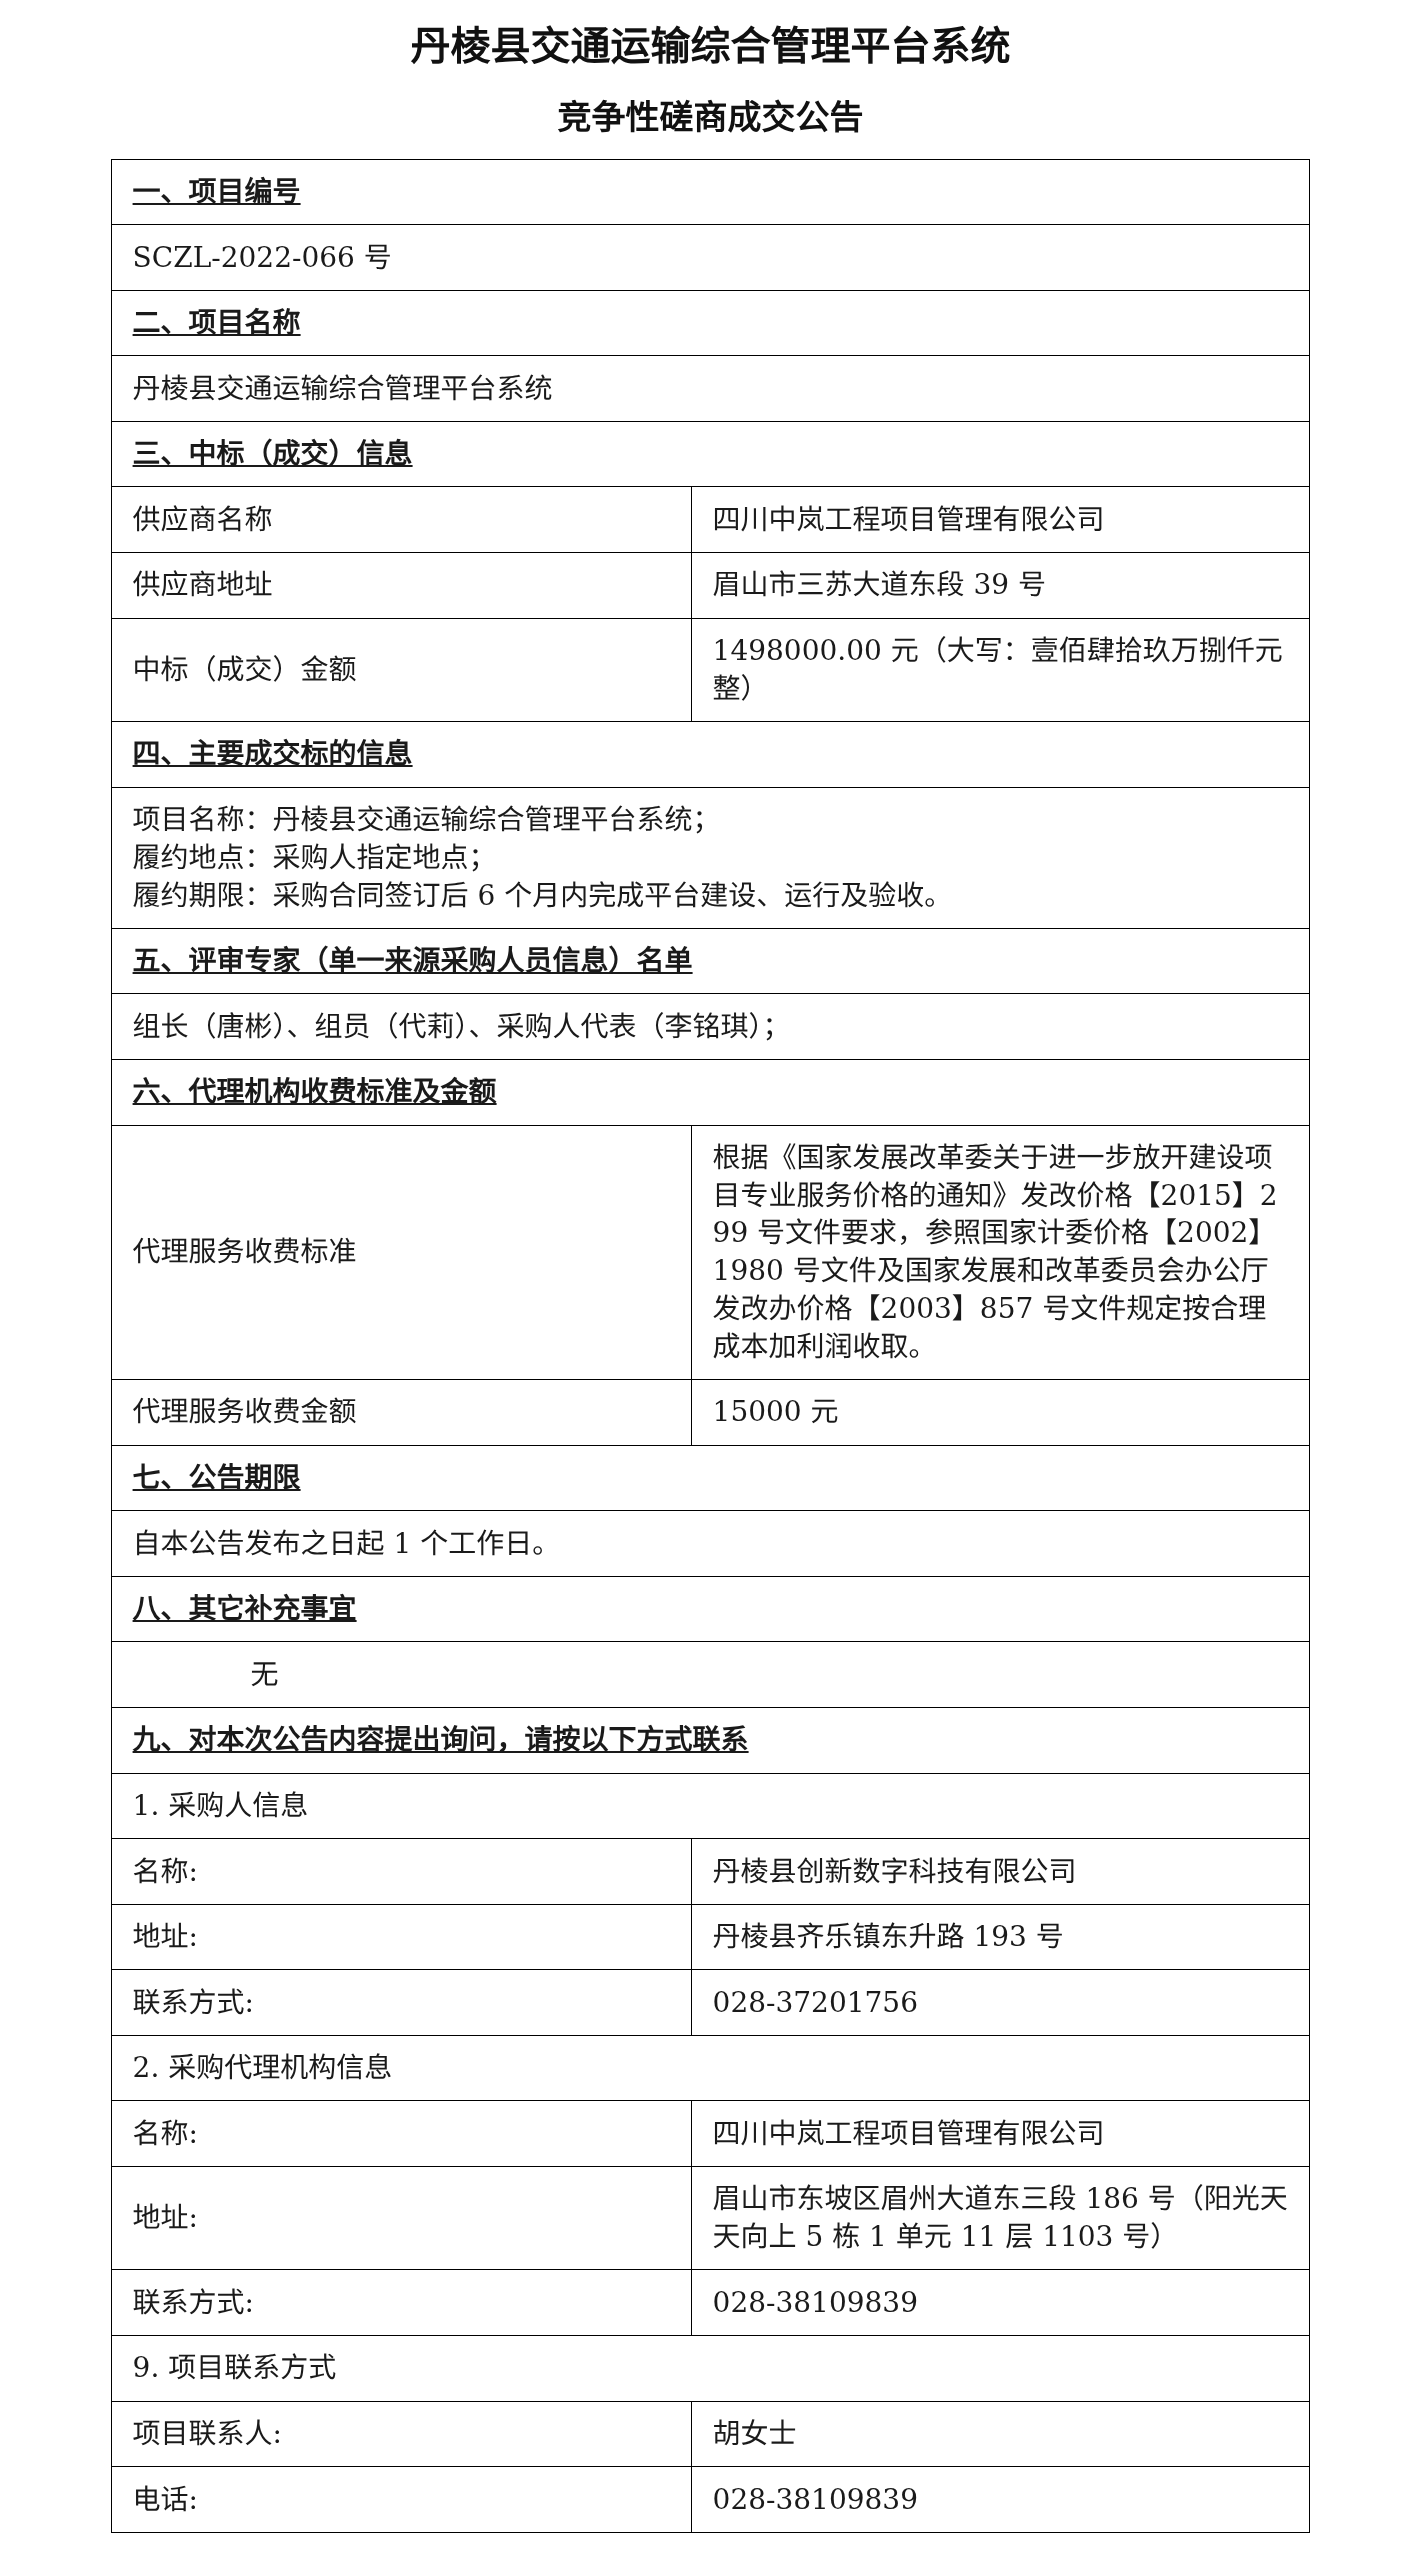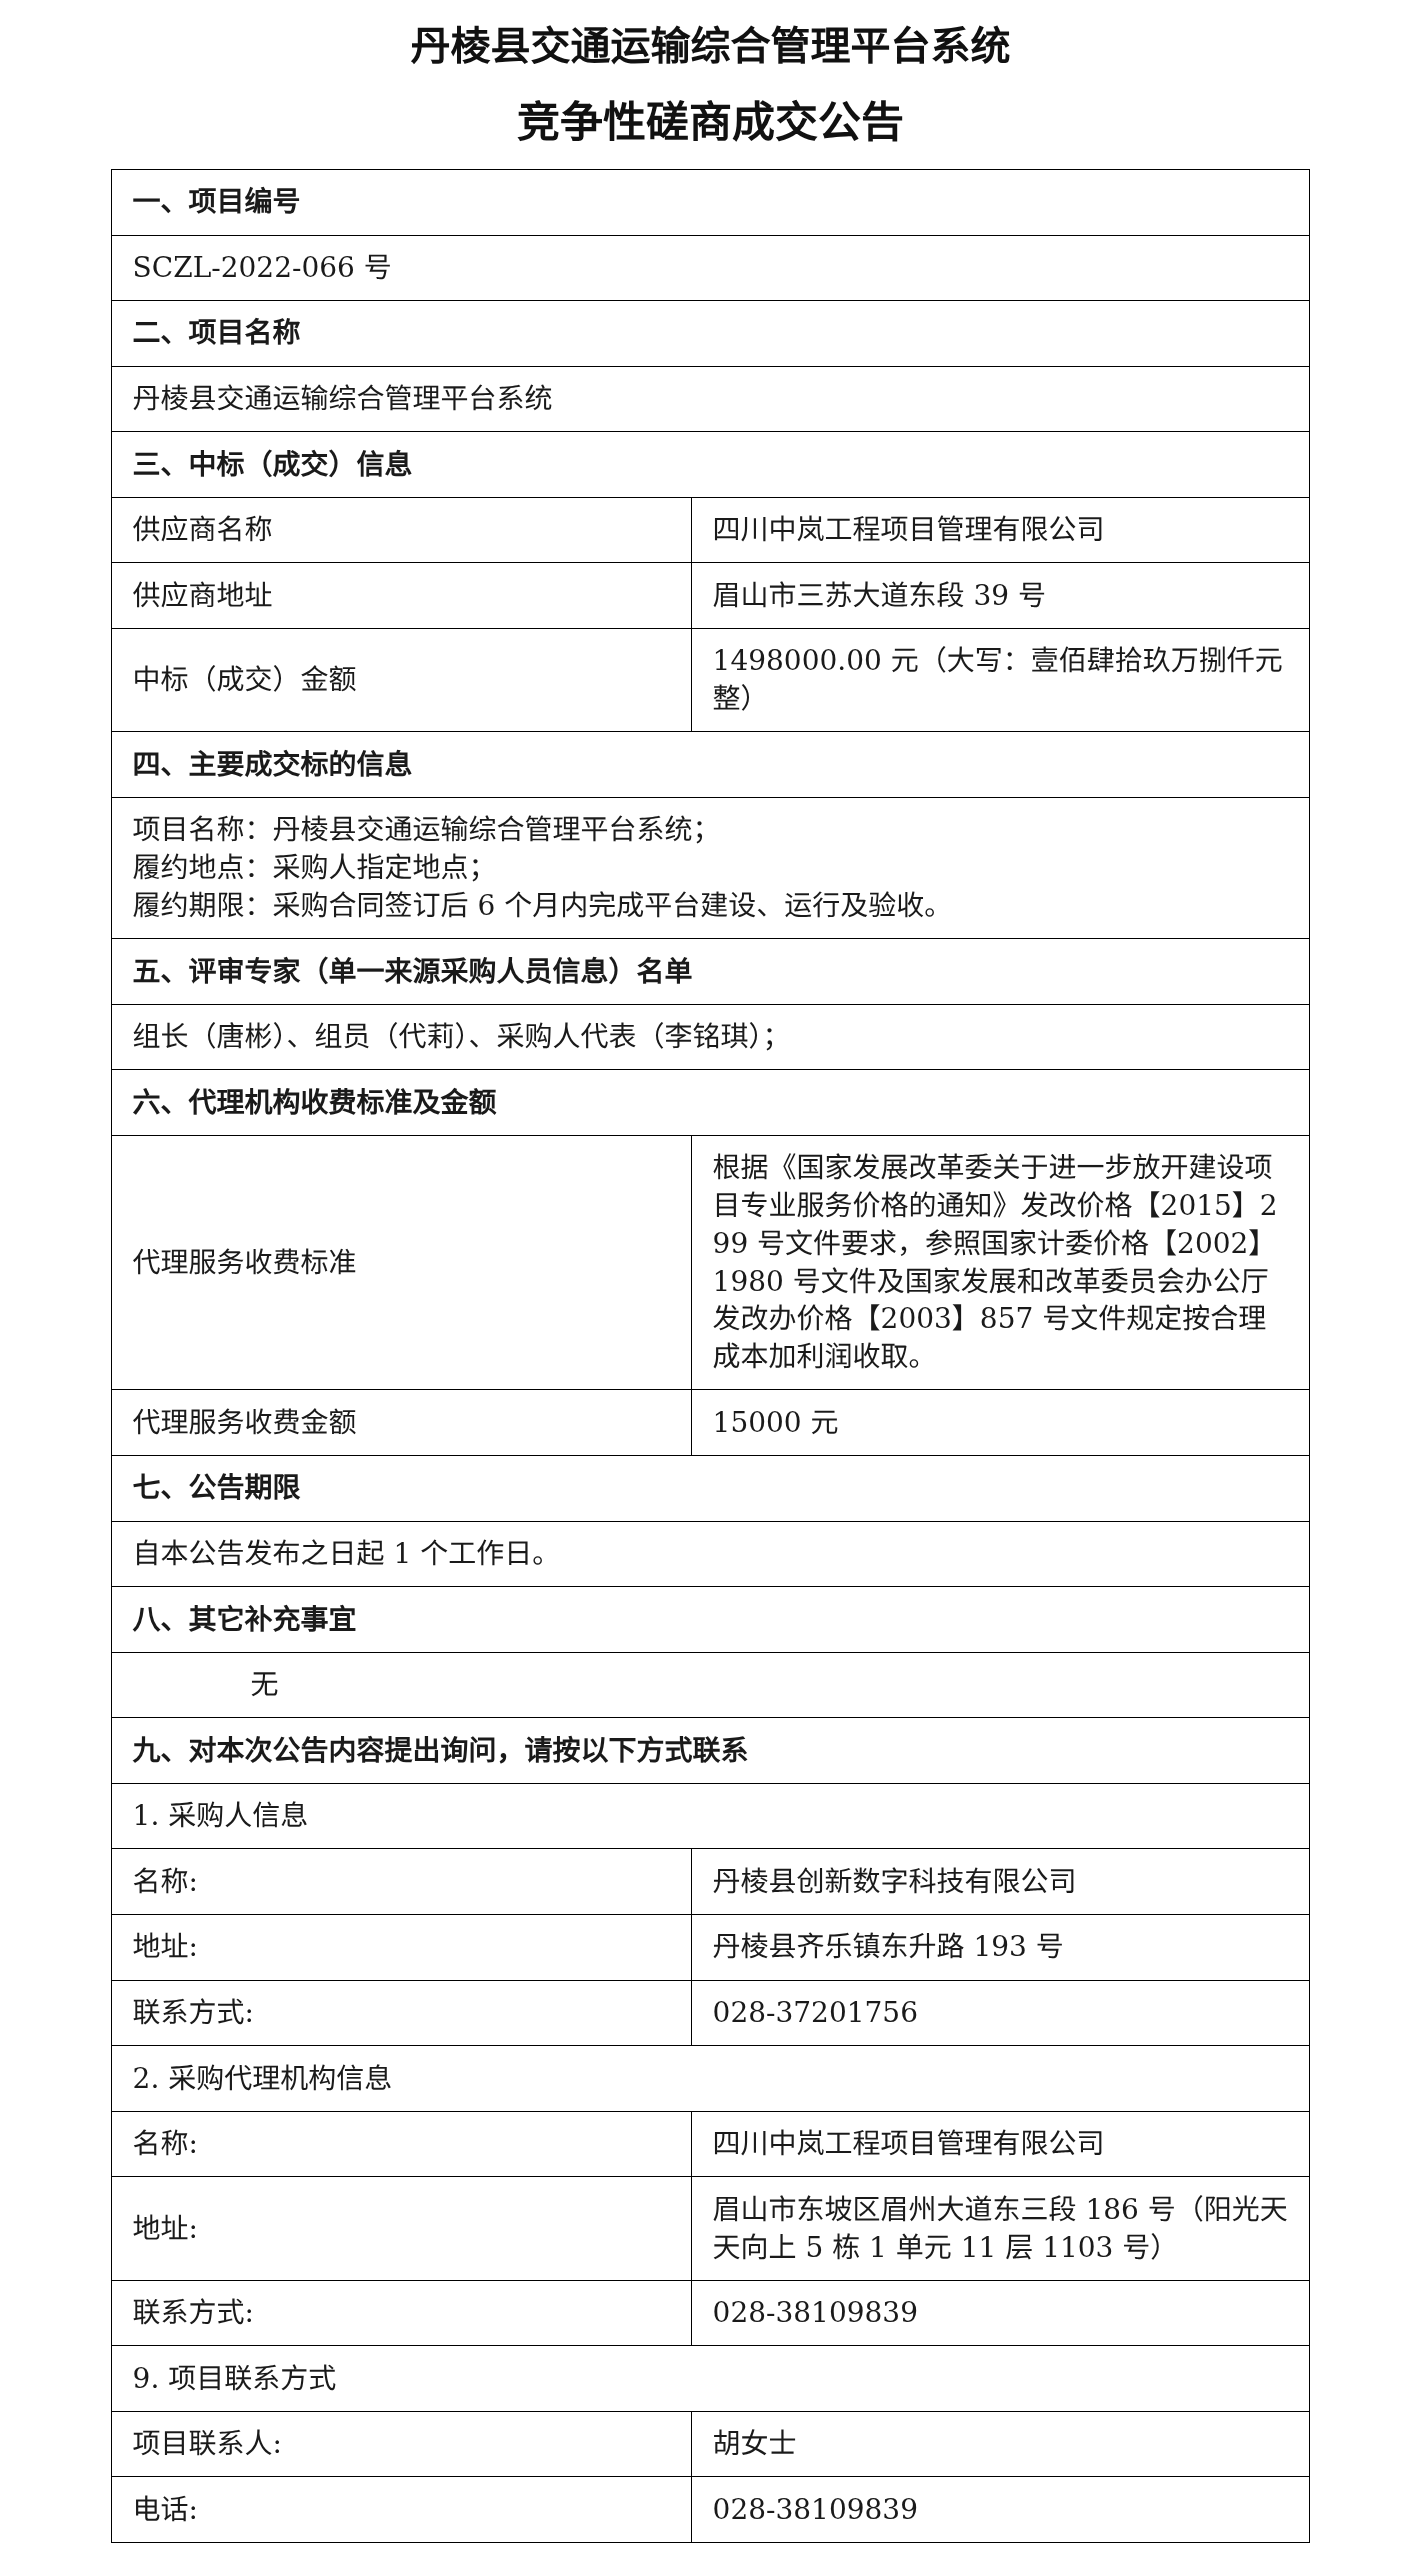--- a/index.html
+++ b/index.html
@@ -20,21 +20,21 @@
     margin: 9px 0 0 0;
     text-align: center;
     font-size: 40px;
     font-weight: bold;
     line-height: 1.15;
     color: #111111;
   }
   .doc-subtitle {
     margin: 29px 0 21.5px 0;
     text-align: center;
-    font-size: 43px;
+    font-size: 34px;
     font-weight: bold;
     line-height: 1.15;
     color: #111111;
   }
   table.announcement {
     width: 1198px;
     margin: 0 auto 23px auto;
     border-collapse: collapse;
     table-layout: fixed;
   }
@@ -45,20 +45,21 @@
     padding: 13.4px 20.6px;
     vertical-align: middle;
     white-space: pre-line;
     word-break: break-all;
     overflow-wrap: break-word;
     color: #1a1a1a;
   }
   td.header {
     font-weight: bold;
     color: #111111;
+    text-decoration: underline;
   }
   td.subheader {
     font-weight: normal;
   }
   td.full.indent {
     text-indent: 118px;
   }
 </style>
 </head>
 <body>

